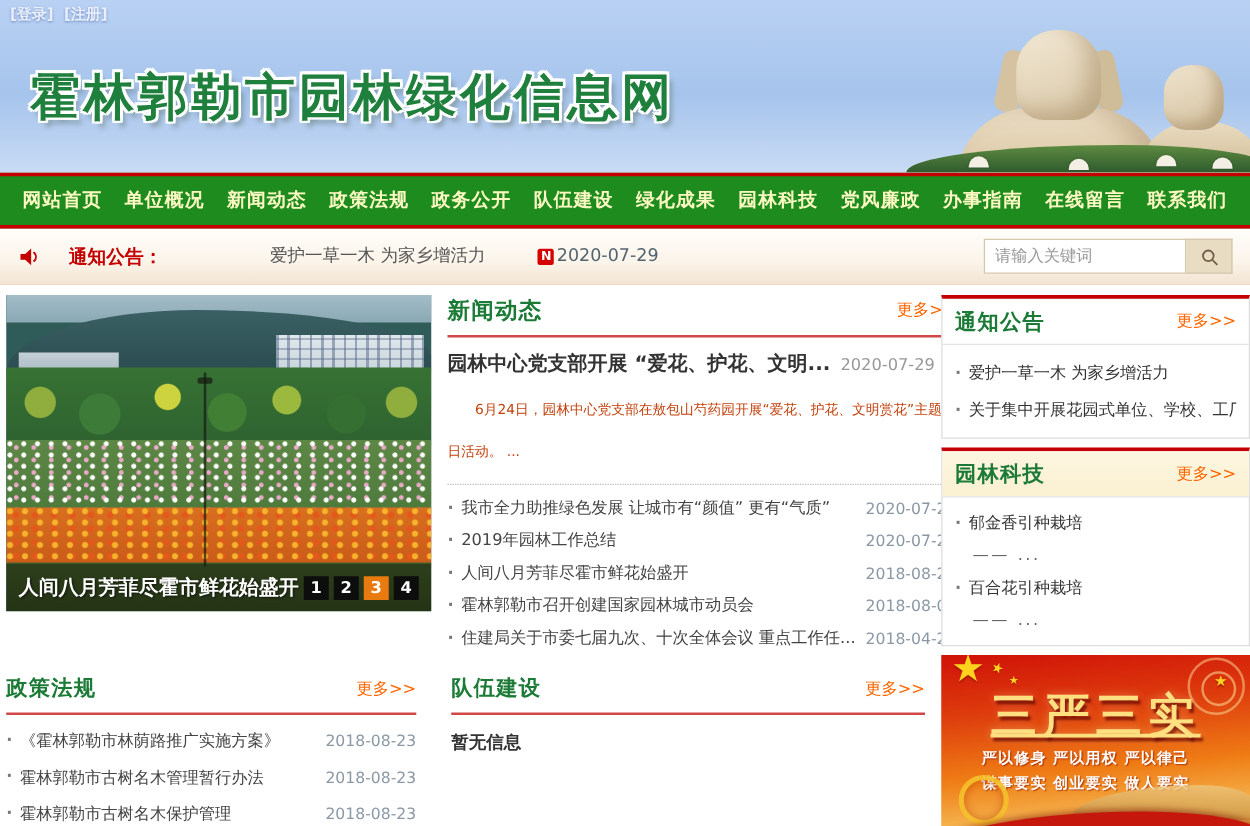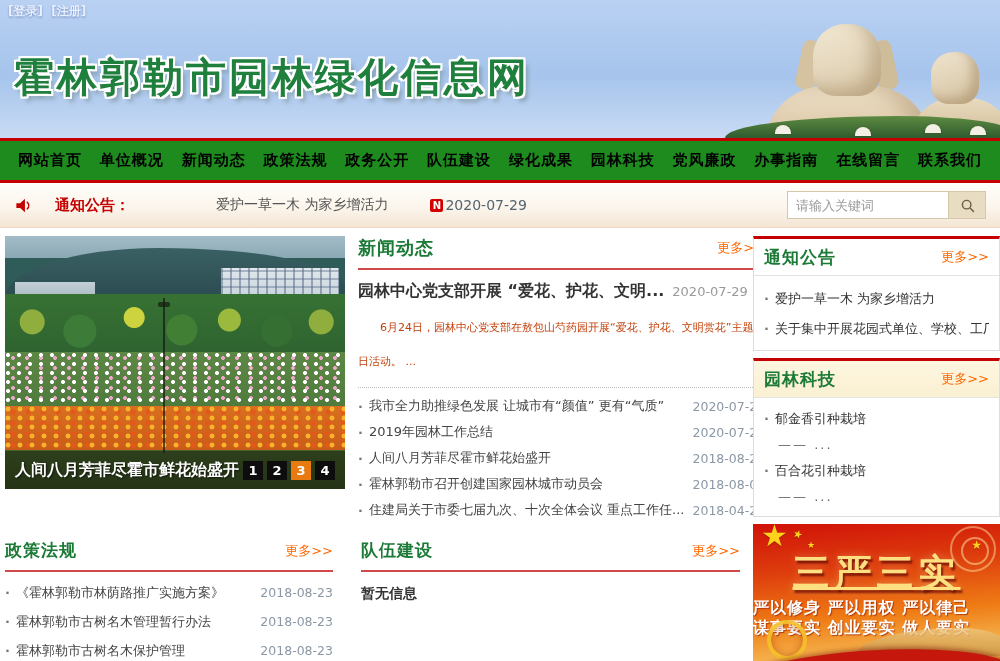--- a/index.html
+++ b/index.html
@@ -6,21 +6,21 @@
   body {
     width:1000px; height:661px; overflow:hidden; position:relative;
     background:#fff; font-family:"DejaVu Sans","Liberation Sans",sans-serif;
   }
   
   .header { height:138px; position:relative;
     background:linear-gradient(180deg,#b9d1f3 0%,#a6c4ec 55%,#c9dbf4 100%); overflow:hidden; }
   .login-links { position:absolute; top:3px; left:8px; font-size:12px; font-weight:bold;
     color:#e9f0fc; text-shadow:0 1px 2px #7189c2; z-index:5; }
   .login-links a { color:inherit; text-decoration:none; margin-right:4px; cursor:pointer; }
-  .site-title { position:absolute; left:14px; top:50px; font-size:40px; font-weight:bold;
+  .site-title { position:absolute; left:24px; top:50px; font-size:40px; font-weight:bold;
     color:#1f7f3c; letter-spacing:3px; white-space:nowrap; z-index:4;
     text-shadow:2px 0 0 #fff,-2px 0 0 #fff,0 2px 0 #fff,0 -2px 0 #fff,
       2px 2px 0 #fff,-2px -2px 0 #fff,2px -2px 0 #fff,-2px 2px 0 #fff,
       4px 5px 4px rgba(70,90,70,.4); }
   .statue-scene { position:absolute; right:0; top:0; width:265px; height:138px; }
   .st { position:absolute; }
   .st-head1 { left:78px; top:24px; width:68px; height:72px;
     background:linear-gradient(160deg,#f2e8d4,#d8c7a6); border-radius:32px 32px 22px 22px;
     box-shadow:inset -12px -8px 16px rgba(140,110,70,.35); }
   .st-flap-l { left:64px; top:40px; width:20px; height:50px; background:#d5c2a0;
@@ -36,21 +36,21 @@
   .st-body2 { left:176px; top:98px; width:100px; height:42px;
     background:linear-gradient(180deg,#e9dbc0,#d0bc96); border-radius:50px 50px 0 0; }
   .st-hill { left:-10px; right:-10px; bottom:0; height:22px;
     background:linear-gradient(180deg,#5e8b41,#2f5b2e); border-radius:60% 40% 0 0/100% 70% 0 0; }
   .tent { position:absolute; bottom:4px; width:16px; height:9px; background:#f3efe4;
     border-radius:8px 8px 0 0; box-shadow:0 0 2px rgba(0,0,0,.25); }
   
   .navbar { height:45px; background:#1e8b1e; border-top:3px solid #c40000;
     border-bottom:3px solid #c40000; display:flex; align-items:center;
     justify-content:space-between; padding:0 14px; }
-  .nav-item { color:#000000; font-size:15px; font-weight:bold; letter-spacing:1px;
+  .nav-item { color:#fef9c3; font-size:15px; font-weight:bold; letter-spacing:1px;
     text-decoration:none; padding:0 4px; cursor:pointer; white-space:nowrap; }
   
   .notice-bar { height:45px; display:flex; align-items:center; padding:0 14px;
     background:linear-gradient(180deg,#fffefb 0%,#fbf4ea 60%,#f2e5d3 100%);
     border-bottom:1px solid #f2d8c6; }
   .notice-label { color:#c40000; font-size:15px; font-weight:bold; margin-left:22px; }
   .notice-item { margin-left:86px; color:#555; font-size:14px; cursor:pointer; }
   .new-badge { margin-left:42px; background:#d40000; color:#fff; font-size:10px;
     font-weight:bold; width:13px; height:13px; line-height:13px; text-align:center;
     border-radius:2px; flex-shrink:0; }
@@ -166,22 +166,22 @@
     margin-bottom:6px; cursor:pointer;
     background:linear-gradient(175deg,#d01208 0%,#dd3b0d 30%,#ef7c15 62%,#f6bb55 88%,#e8a33c 100%); }
   .rb-ring { position:absolute; right:4px; top:2px; width:46px; height:46px;
     border:2px solid rgba(255,240,170,.45); border-radius:50%; }
   .rb-ring:after { content:""; position:absolute; left:9px; top:9px; width:24px;
     height:24px; border:2px solid rgba(255,240,170,.5); border-radius:50%; }
   .rb-star { position:absolute; color:#ffd21e; text-shadow:0 1px 1px rgba(120,20,0,.5); }
   .rb-title { position:absolute; top:24px; left:0; right:0; text-align:center;
     font-size:37px; font-weight:bold; color:#ffe081; letter-spacing:5px;
     text-shadow:2px 3px 2px rgba(110,10,0,.8),0 0 8px rgba(255,244,190,.35);text-decoration:underline; }
-  .rb-line { position:absolute; left:0; right:16px; color:#fff;
-    font-size:16px; font-weight:bold; letter-spacing:1px;
+  .rb-line { position:absolute; left:0; right:16px; text-align:center; color:#fff;
+    font-size:12px; font-weight:bold; letter-spacing:1px;
     text-shadow:1px 1px 1px rgba(150,30,0,.7); }
   .rb-line1 { top:74px; } .rb-line2 { top:94px; }
   .rb-wall { position:absolute; bottom:10px; right:-6px; width:150px; height:28px;
     background:linear-gradient(180deg,#eec77e,#c8913f); opacity:.8;
     border-radius:70% 30% 0 0/100% 60% 0 0; }
   .rb-emblem { position:absolute; left:14px; bottom:6px; width:40px; height:40px;
     border:4px solid #f5c12c; border-radius:50%; opacity:.9;
     box-shadow:inset 0 0 8px rgba(180,60,0,.6); }
   .rb-ribbon { position:absolute; bottom:-14px; left:-12px; right:-12px; height:30px;
     background:#c5170c; border-radius:55% 45% 0 0/95% 80% 0 0; transform:rotate(-2deg);

